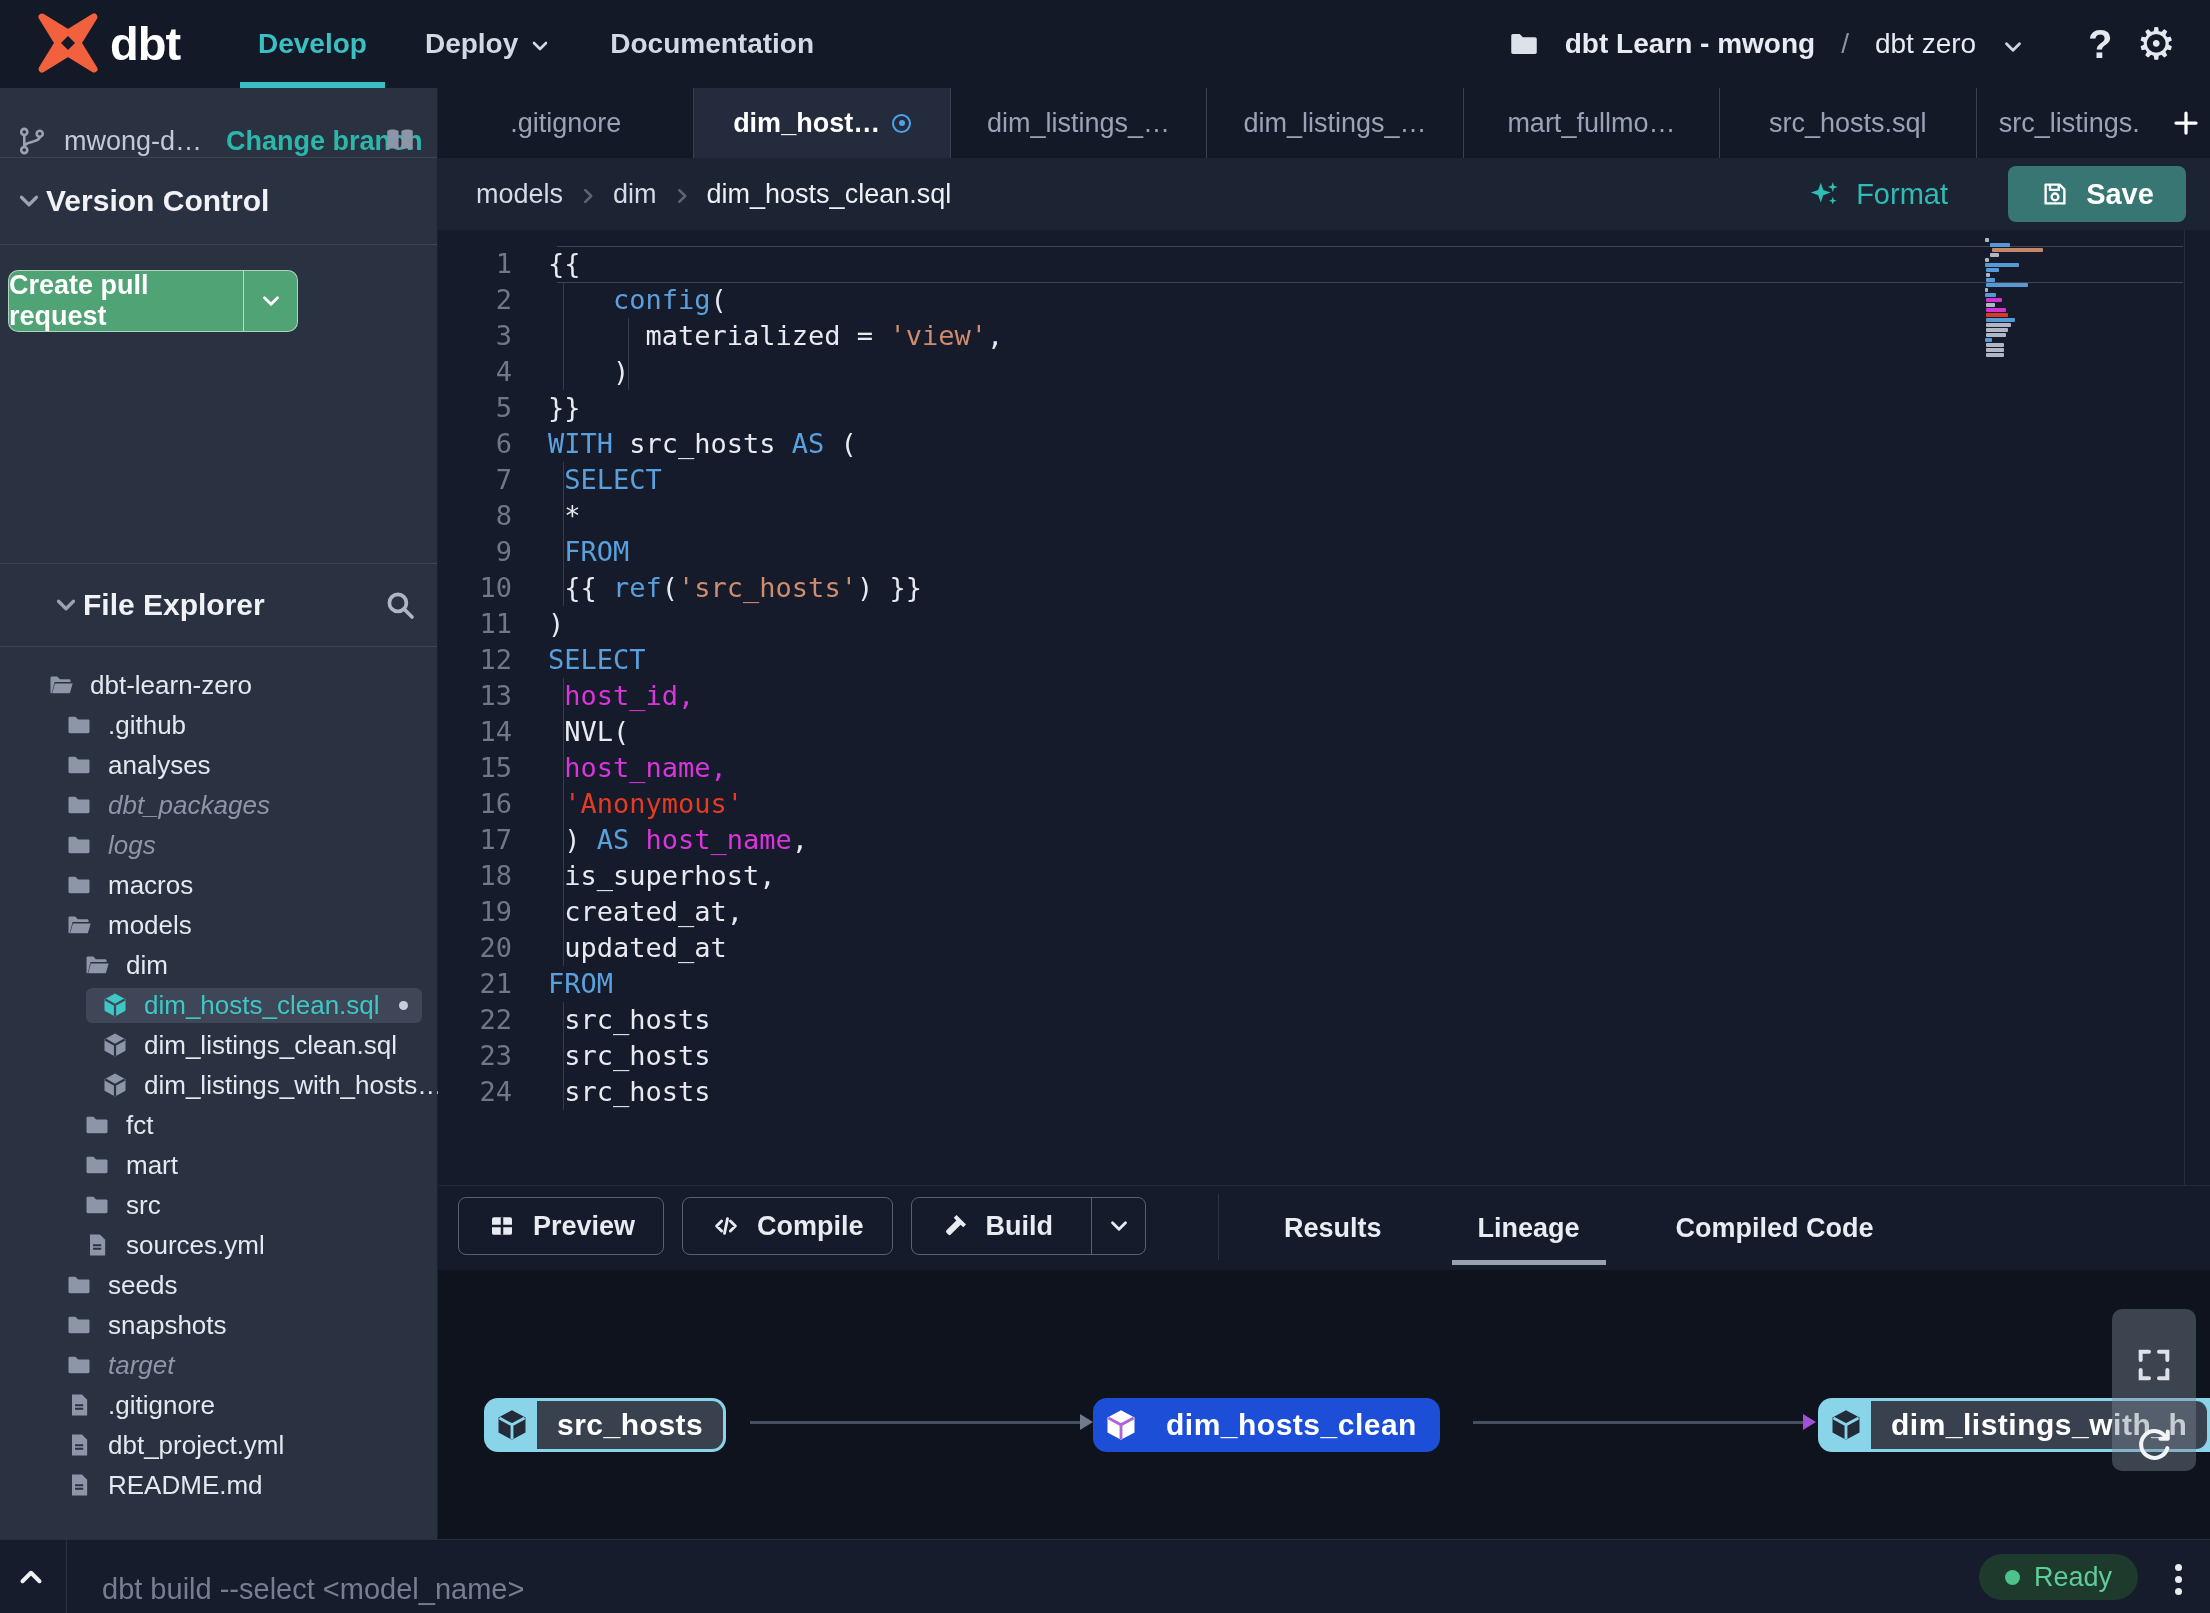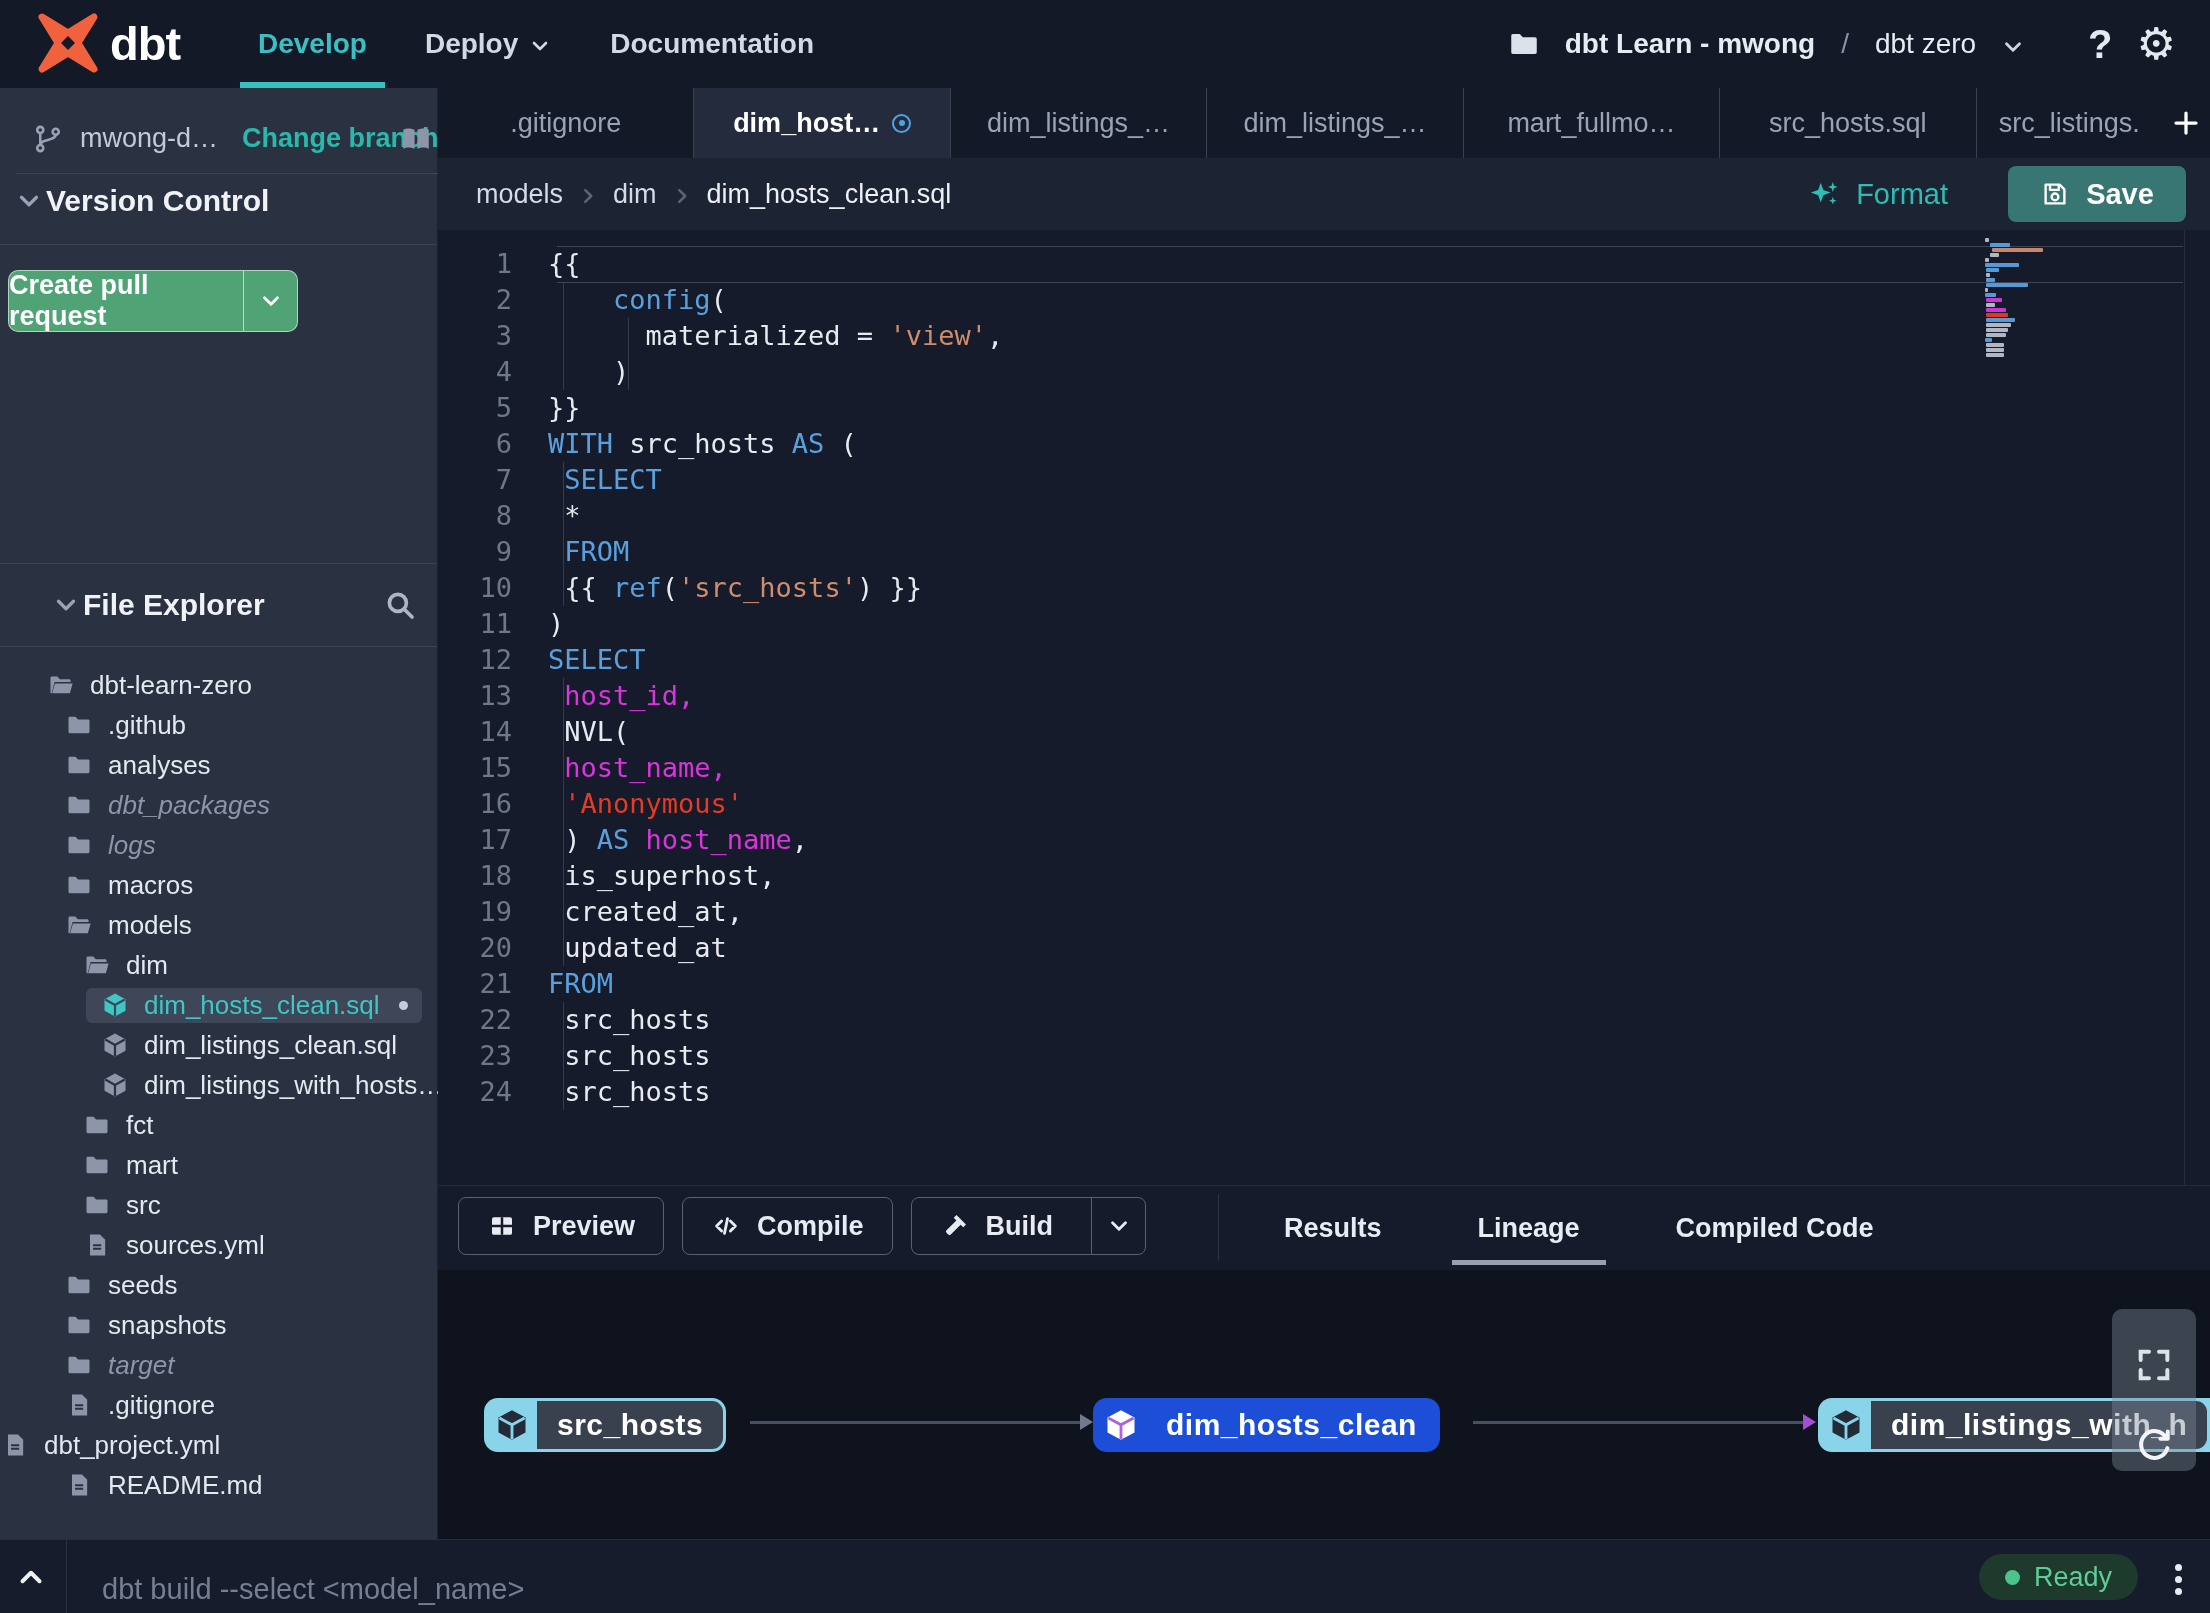--- a/index.html
+++ b/index.html
@@ -21,21 +21,21 @@
   .nav-right .folder-ic { width:34px; height:34px; color:#dde1e9; }
   .nav-proj { font-size:28px; font-weight:600; color:#e8ebf1; }
   .nav-sep { font-size:28px; color:#8a93a6; margin:0 2px; }
   .nav-env { font-size:28px; color:#e8ebf1; }
   .nav-chev { width:26px; height:26px; color:#cfd5df; margin-top:6px; }
   .q-mark { font-size:40px; font-weight:bold; color:#e4e8ef; margin-left:38px; }
   .gear-glyph { font-size:44px; color:#e4e8ef; line-height:1; }
 
   
   .sidebar { position:absolute; left:0; top:88px; width:438px; height:1451px; background:#2a3140; border-right:1px solid #1b2130; }
-  .branch-row { position:absolute; left:16px; top:0; width:100%; height:70px; border-bottom:1px solid #3d4456; display:flex; align-items:center;margin-top:16px; }
+  .branch-row { position:absolute; left:0; top:0; width:100%; height:70px; border-bottom:1px solid #3d4456; display:flex; align-items:flex-end; }
   .branch-ic { width:32px; height:32px; color:#9aa3b5; margin-left:16px; }
   .branch-name { font-size:27px; color:#c3c9d6; margin-left:16px; }
   .change-branch { font-size:27px; font-weight:600; color:#2bb8ac; margin-left:24px; cursor:pointer; }
   .book-ic { width:38px; height:34px; color:#8d96a8; position:absolute; right:18px; }
   .vc-header { position:absolute; left:0; top:70px; width:100%; height:87px; border-bottom:1px solid #3d4456; display:flex; align-items:center; }
   .sec-chev { width:30px; height:30px; color:#9aa3b5; margin-left:14px; }
   .sec-title { font-size:30px; font-weight:bold; color:#f0f2f6; margin-left:2px; }
   .pr-btn { position:absolute; left:8px; top:182px; height:62px; width:290px; display:flex; border-radius:10px; overflow:hidden; background:#4fa375; border:1px solid rgba(255,255,255,.55); cursor:pointer; }
   .pr-main { flex:1; display:flex; align-items:center; justify-content:center; font-size:27px; font-weight:600; color:#fff; }
   .pr-split { width:54px; border-left:1px solid rgba(255,255,255,.6); display:flex; align-items:center; justify-content:center; }
@@ -412,21 +412,21 @@
           <span class="inner">
             <span class="icon">
               <svg viewBox="0 0 24 24">
                 <path d="M6 3h8.5L19 7.5V21H6z" fill="currentColor"></path>
                 <path d="M8.6 12.2h7M8.6 15.2h7" stroke="var(--file-line,#2a3140)" stroke-width="1.6"></path>
               </svg>
             </span>
             <span>.gitignore</span>
           </span>
         </div>
-        <div class="trow" style="">
+        <div class="trow" style="padding-left: 64px;">
           <span class="inner">
             <span class="icon">
               <svg viewBox="0 0 24 24">
                 <path d="M6 3h8.5L19 7.5V21H6z" fill="currentColor"></path>
                 <path d="M8.6 12.2h7M8.6 15.2h7" stroke="var(--file-line,#2a3140)" stroke-width="1.6"></path>
               </svg>
             </span>
             <span>dbt_project.yml</span>
           </span>
         </div>

